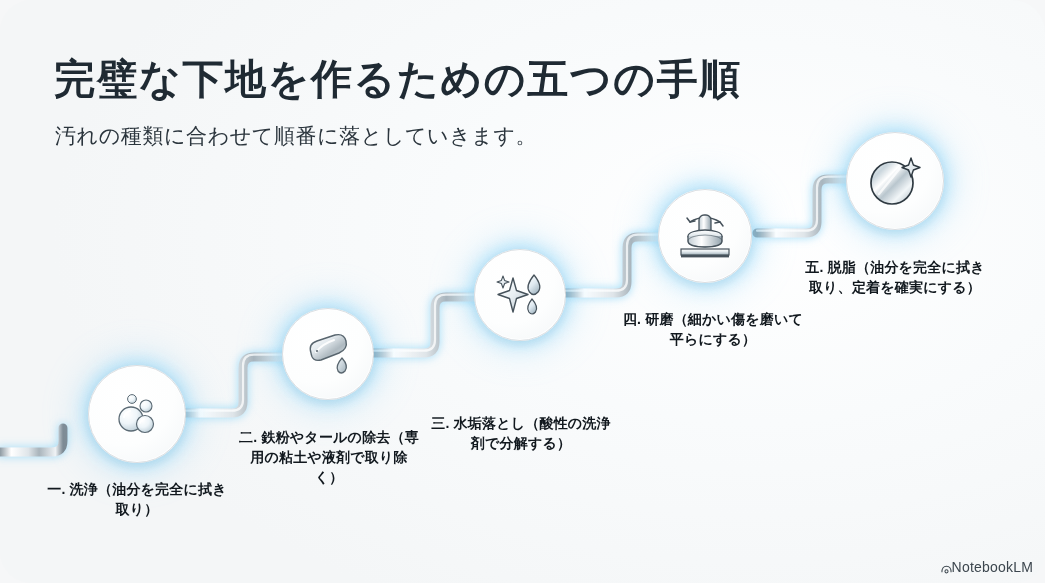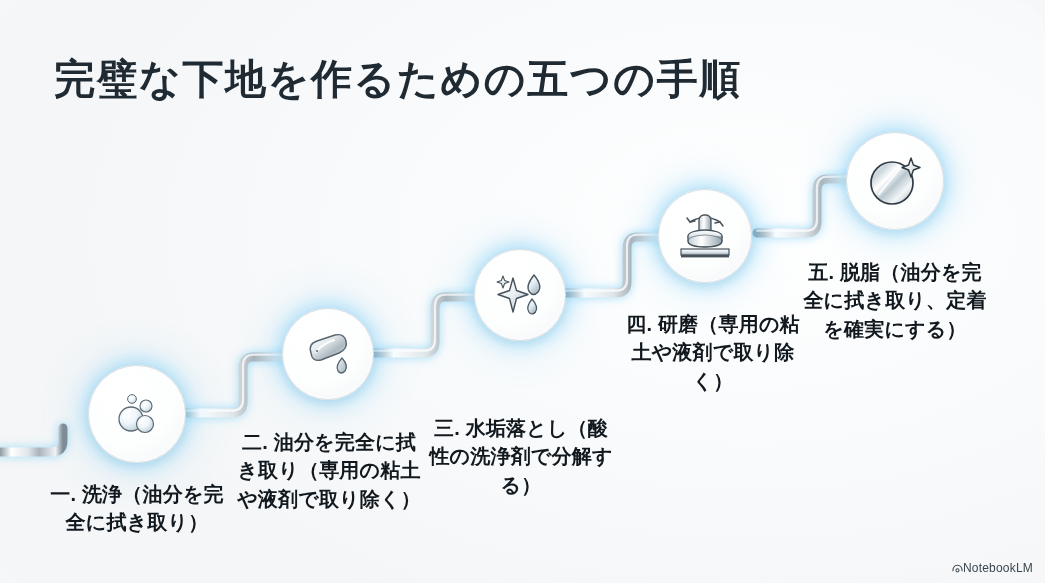--- a/index.html
+++ b/index.html
@@ -72,46 +72,47 @@
       0 3px 8px rgba(40, 70, 90, 0.10);
     display: flex;
     align-items: center;
     justify-content: center;
   }
   .node svg { display: block; }
 
   .caption {
     position: absolute;
     text-align: center;
-    font-size: 20px;
+    font-size: 14px;
     line-height: 1.42;
     font-weight: bold;
     color: #11181e;
     letter-spacing: 0.2px;
   }
 
   
   .watermark {
     position: absolute;
     right: 12px;
     bottom: 8px;
     display: flex;
-    align-items: center;
-    font-size: 12px;
+    align-items: flex-end;
+    font-size: 14px;
     color: #3c464e;
     letter-spacing: 0.2px;
   }
   .watermark svg { display: block; }
 </style>
 </head>
 <body>
 
 <div class="slide">
 
   <div class="page-title">完璧な下地を作るための五つの手順</div>
+  <div class="page-subtitle">汚れの種類に合わせて順番に落としていきます。</div>
 
   <svg class="pipes" viewBox="0 0 1045 583" width="1045" height="583">
     <defs>
       <linearGradient id="metalV" x1="0" y1="0" x2="0" y2="1">
         <stop offset="0%" stop-color="#8e9aa2"></stop>
         <stop offset="18%" stop-color="#ffffff"></stop>
         <stop offset="45%" stop-color="#dfe5e9"></stop>
         <stop offset="62%" stop-color="#a9b4bb"></stop>
         <stop offset="88%" stop-color="#f0f3f5"></stop>
         <stop offset="100%" stop-color="#7d8992"></stop>
@@ -192,21 +193,21 @@
               <stop offset="100%" stop-color="#9fb0ba"></stop>
             </linearGradient>
           </defs>
           <path d="M 9 25 Q 6 16 15 13 L 33 7 Q 42 5 44 13 Q 46 21 37 25 L 19 32 Q 10 34 9 25 Z" fill="url(#clay)" stroke="#58656e" stroke-width="1.4" stroke-linejoin="round"></path>
           <path d="M 14 24 Q 20 16 32 12" fill="none" stroke="#ffffff" stroke-width="2" stroke-linecap="round" opacity="0.9"></path>
           <circle cx="15" cy="23" r="1" fill="#58656e"></circle>
           <path d="M 40 30 Q 47 38 43 43 Q 39 47 36 43 Q 33 38 40 30 Z" fill="url(#drop2)" stroke="#58656e" stroke-width="1.3" stroke-linejoin="round"></path>
         </svg>
       </span>
     </div>
-    <div class="caption" style="left:236px; top:428px; width:186px;">二. 油分を完全に拭き取り（専用の粘土や液剤で取り除く）</div>
+    <div class="caption" style="left:236px; top:428px; width:186px;">二. 鉄粉やタールの除去（専用の粘土や液剤で取り除く）</div>
   </div>
 
   <div class="step">
     <div class="node" style="left:474px; top:249px; width:90px; height:90px;">
       <span>
         <svg width="52" height="52" viewBox="0 0 52 52">
           <defs>
             <linearGradient id="spk" x1="0" y1="0" x2="1" y2="1">
               <stop offset="0%" stop-color="#ffffff"></stop>
               <stop offset="50%" stop-color="#e9eff3"></stop>
@@ -253,21 +254,21 @@
 
           <ellipse cx="27" cy="25" rx="17" ry="6" fill="url(#pol)" stroke="#46525b" stroke-width="1.3"></ellipse>
           <path d="M 10 25 V 30 Q 10 36 27 36 Q 44 36 44 30 V 25" fill="url(#polside)" stroke="#46525b" stroke-width="1.3"></path>
           <ellipse cx="27" cy="30" rx="17" ry="6" fill="none" stroke="#46525b" stroke-width="1.1" opacity="0.55"></ellipse>
 
           <rect x="3" y="38" width="48" height="6" fill="url(#pol)" stroke="#46525b" stroke-width="1.2"></rect>
           <rect x="3" y="44" width="48" height="2.4" fill="#46525b"></rect>
         </svg>
       </span>
     </div>
-    <div class="caption" style="left:620px; top:310px; width:186px;">四. 研磨（専用の粘土や液剤で取り除く）</div>
+    <div class="caption" style="left:620px; top:310px; width:186px;">四. 研磨（細かい傷を磨いて平らにする）</div>
   </div>
 
   <div class="step">
     <div class="node" style="left:846px; top:132px; width:96px; height:96px;">
       <span>
         <svg width="56" height="56" viewBox="0 0 56 56">
           <defs>
             <linearGradient id="shine" x1="0" y1="0" x2="1" y2="1">
               <stop offset="0%" stop-color="#f4f8fa"></stop>
               <stop offset="22%" stop-color="#c9d5dc"></stop>

